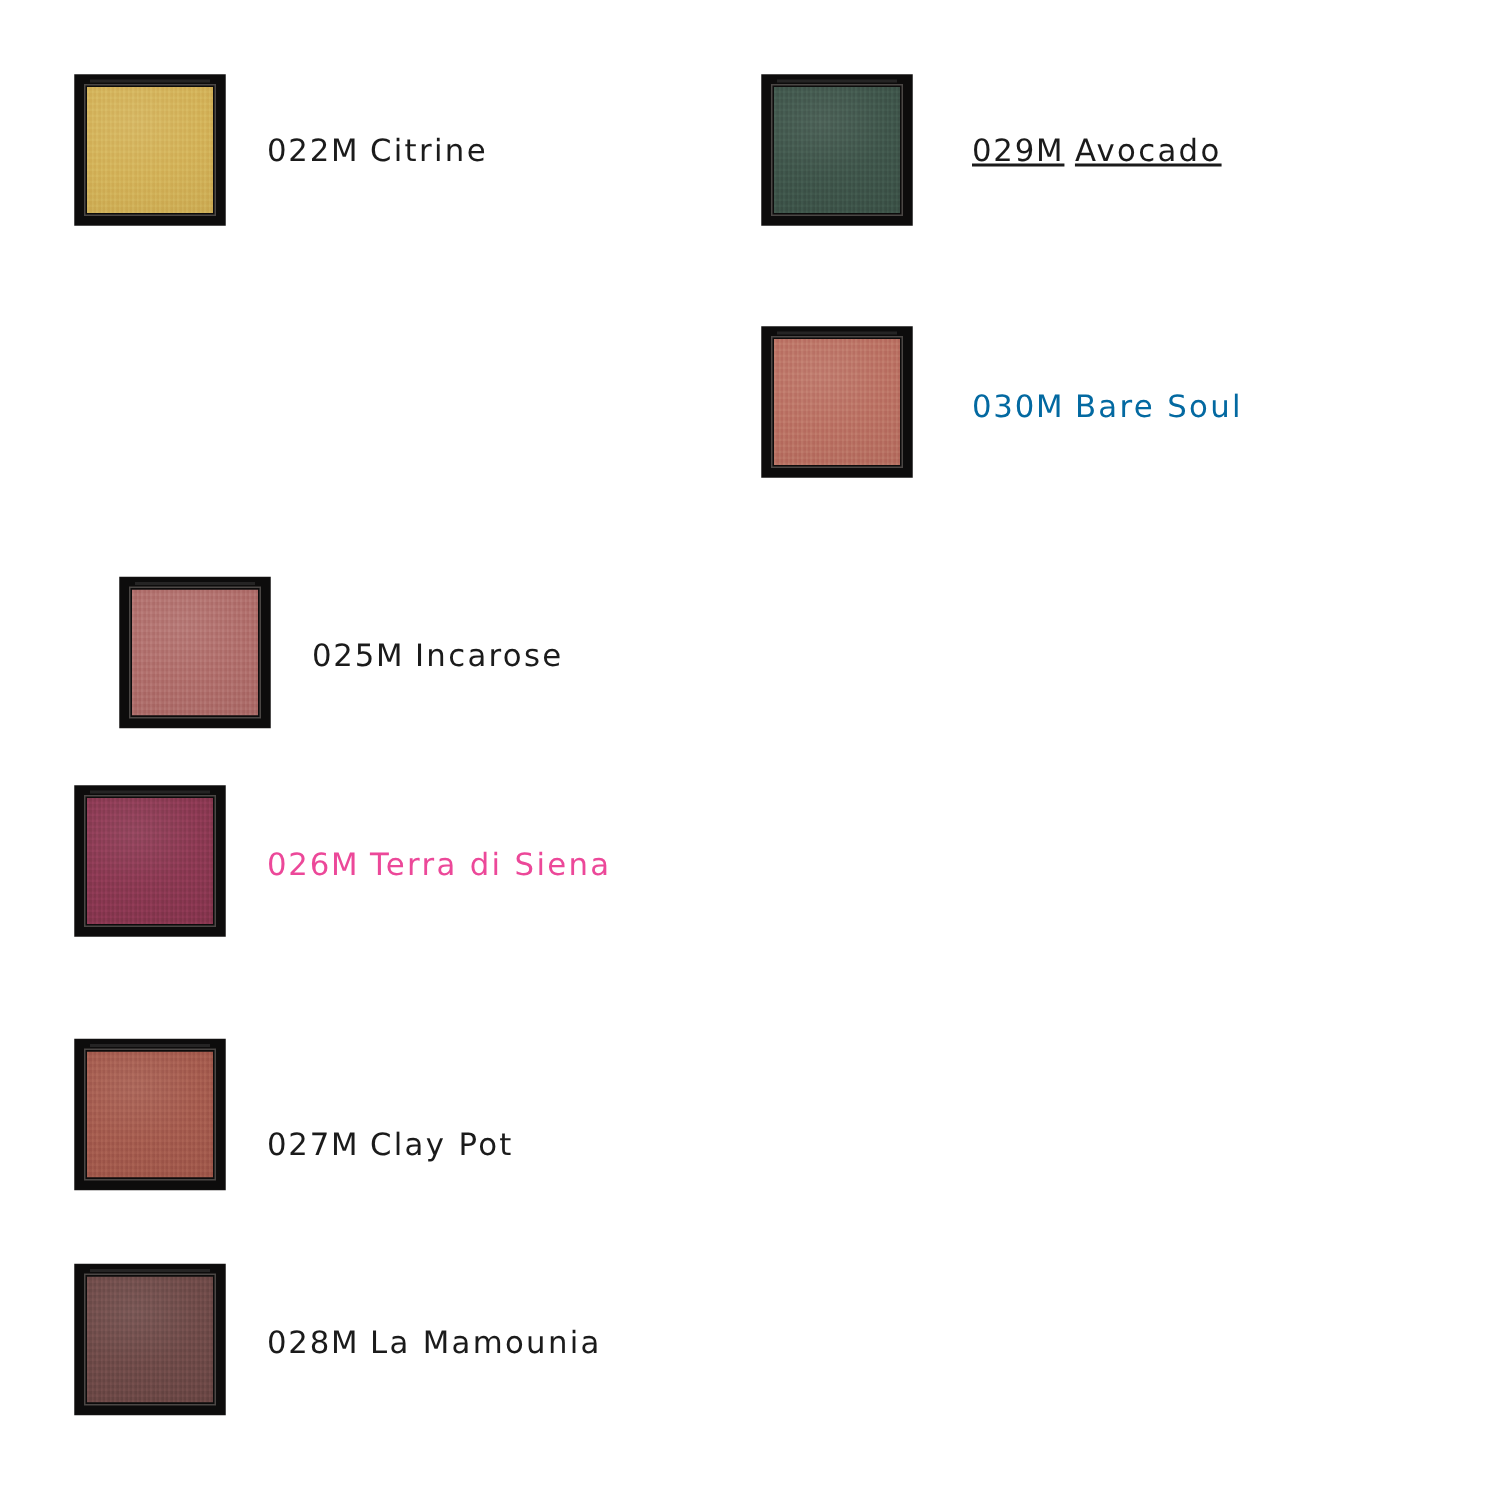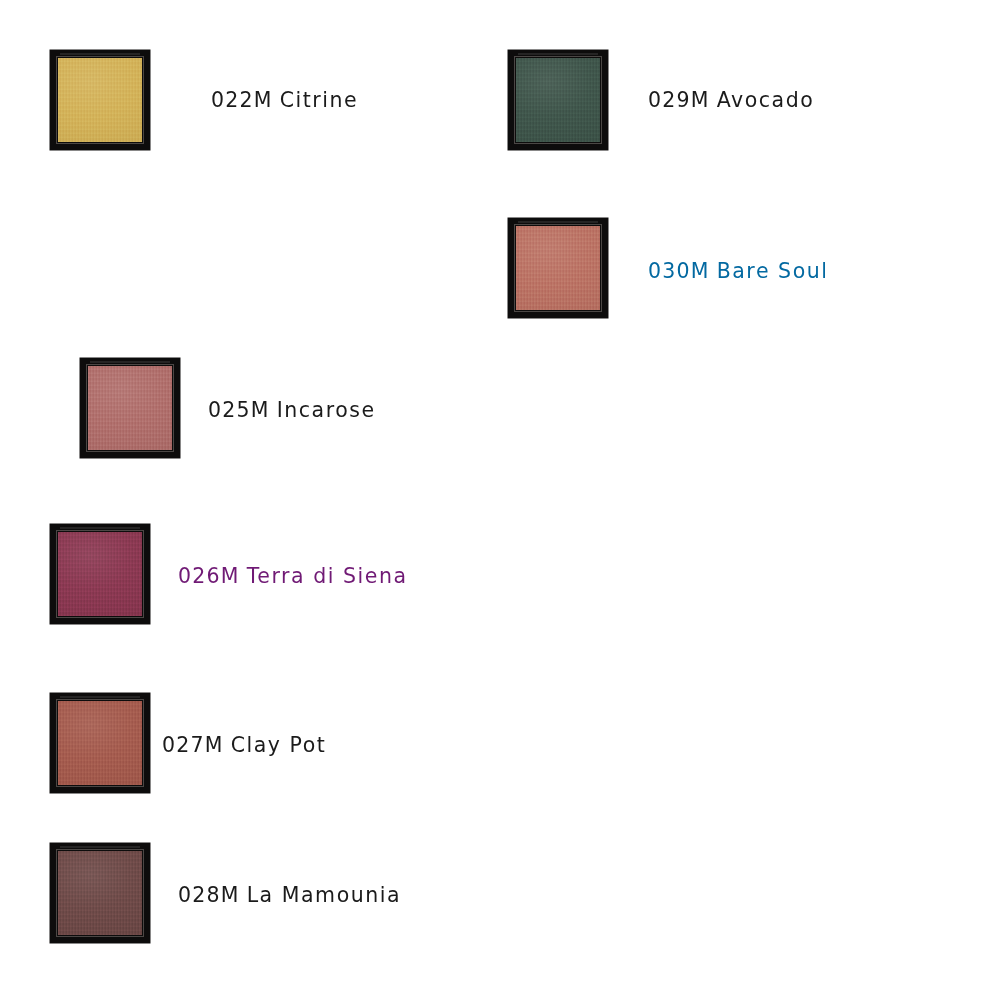--- a/index.html
+++ b/index.html
@@ -117,79 +117,79 @@
   }
   .shade-label .sep {
     display: inline-block;
     width: 7px;
   }
 </style>
 </head>
 <body>
 
 <div id="swatch-board" style="background: rgb(255, 255, 255);">
-    <div class="shade-entry" style="left: 50px; top: 50px; width: 548px; height: 100px; gap: 33px;">
+    <div class="shade-entry" style="left: 50px; top: 50px; width: 548px; height: 100px;">
       <div class="pan-frame" style="background: rgb(13, 12, 12);">
         <div class="pan-color">
           <div class="tint" style="background: rgb(211, 178, 87);"></div>
           <div class="texture"></div>
           <div class="sheen"></div>
         </div>
       </div>
       <div class="shade-label" style="color: rgb(27, 27, 27); margin-left: 28px; position: relative; top: 0px;"><span class="code">022M</span><span class="sep"></span><span class="name">Citrine</span></div>
     </div>
-    <div class="shade-entry" style="left: 50px; top: 358px; width: 548px; height: 100px; padding-left: 30px;">
+    <div class="shade-entry" style="left: 50px; top: 385px; width: 548px; height: 100px; padding-left: 30px;">
       <div class="pan-frame" style="background: rgb(13, 12, 12);">
         <div class="pan-color">
           <div class="tint" style="background: rgb(176, 110, 107);"></div>
           <div class="texture"></div>
           <div class="sheen"></div>
         </div>
       </div>
       <div class="shade-label" style="color: rgb(27, 27, 27); margin-left: 28px; position: relative; top: 2px;"><span class="code">025M</span><span class="sep"></span><span class="name">Incarose</span></div>
     </div>
     <div class="shade-entry" style="left: 50px; top: 524px; width: 548px; height: 100px;">
       <div class="pan-frame" style="background: rgb(13, 12, 12);">
         <div class="pan-color">
           <div class="tint" style="background: rgb(138, 54, 80);"></div>
           <div class="texture"></div>
           <div class="sheen"></div>
         </div>
       </div>
-      <div class="shade-label" style="color: #701a75; margin-left: 28px; position: relative; top: 2px;"><span class="code">026M</span><span class="sep"></span><span class="name">Terra di Siena</span></div>
+      <div class="shade-label" style="color: #ec4899; margin-left: 28px; position: relative; top: 2px;"><span class="code">026M</span><span class="sep"></span><span class="name">Terra di Siena</span></div>
     </div>
     <div class="shade-entry" style="left: 50px; top: 693px; width: 548px; height: 100px;">
       <div class="pan-frame" style="background: rgb(13, 12, 12);">
         <div class="pan-color">
           <div class="tint" style="background: rgb(164, 90, 76);"></div>
           <div class="texture"></div>
           <div class="sheen"></div>
         </div>
       </div>
-      <div class="shade-label" style="color: rgb(27, 27, 27); margin-left: 12px; position: relative; top: 2px;"><span class="code">027M</span><span class="sep"></span><span class="name">Clay Pot</span></div>
+      <div class="shade-label" style="color: rgb(27, 27, 27); margin-left: 28px; position: relative; top: 20px;"><span class="code">027M</span><span class="sep"></span><span class="name">Clay Pot</span></div>
     </div>
     <div class="shade-entry" style="left: 50px; top: 843px; width: 548px; height: 100px; align-items: center;">
       <div class="pan-frame" style="background: rgb(13, 12, 12);">
         <div class="pan-color">
           <div class="tint" style="background: rgb(109, 72, 70);"></div>
           <div class="texture"></div>
           <div class="sheen"></div>
         </div>
       </div>
       <div class="shade-label" style="color: rgb(27, 27, 27); margin-left: 28px; position: relative; top: 2px;"><span class="code">028M</span><span class="sep"></span><span class="name">La Mamounia</span></div>
     </div>
     <div class="shade-entry" style="left: 508px; top: 50px; width: 560px; height: 100px;">
       <div class="pan-frame" style="background: rgb(13, 12, 12);">
         <div class="pan-color">
           <div class="tint" style="background: rgb(61, 84, 73);"></div>
           <div class="texture"></div>
           <div class="sheen"></div>
         </div>
       </div>
-      <div class="shade-label" style="color: rgb(27, 27, 27); margin-left: 40px; position: relative; top: 0px;"><span class="code">029M</span><span class="sep"></span><span class="name">Avocado</span></div>
+      <div class="shade-label" style="color: rgb(27, 27, 27); margin-left: 40px; position: relative; top: 0px; text-decoration: underline;"><span class="code">029M</span><span class="sep"></span><span class="name">Avocado</span></div>
     </div>
     <div class="shade-entry" style="left: 508px; top: 218px; width: 560px; height: 100px;">
       <div class="pan-frame" style="background: rgb(13, 12, 12);">
         <div class="pan-color">
           <div class="tint" style="background: rgb(187, 114, 99);"></div>
           <div class="texture"></div>
           <div class="sheen"></div>
         </div>
       </div>
       <div class="shade-label" style="color: #0369a1; margin-left: 40px; position: relative; top: 3px;"><span class="code">030M</span><span class="sep"></span><span class="name">Bare Soul</span></div>

